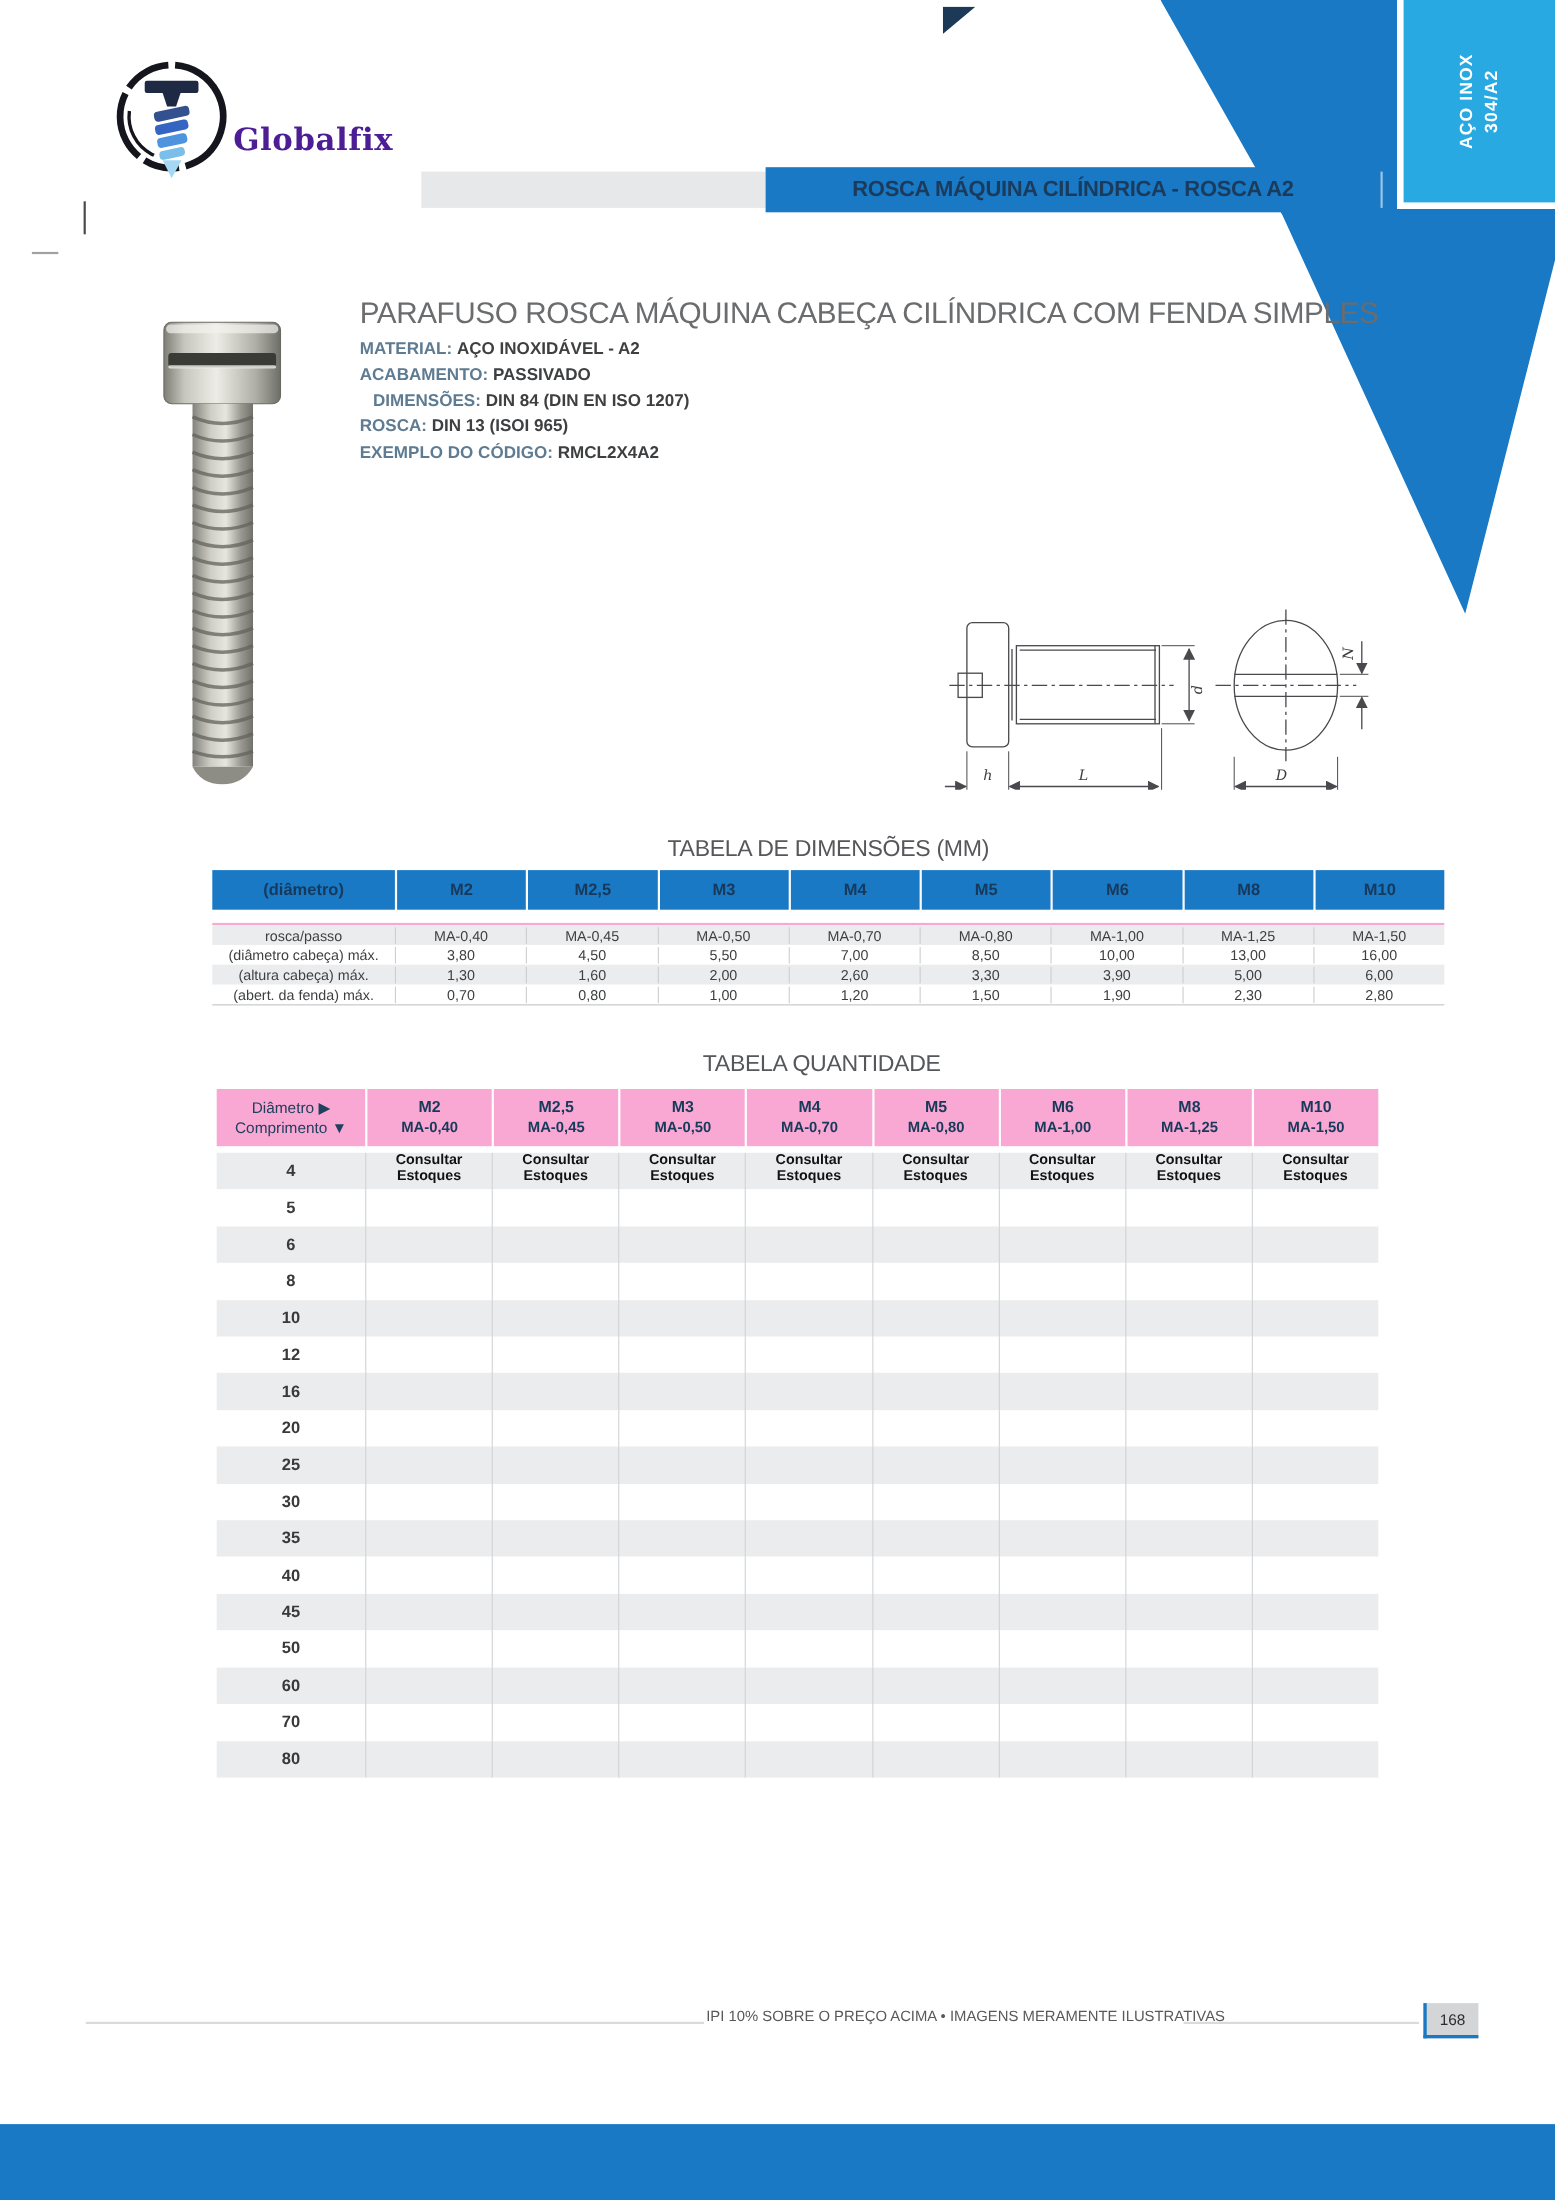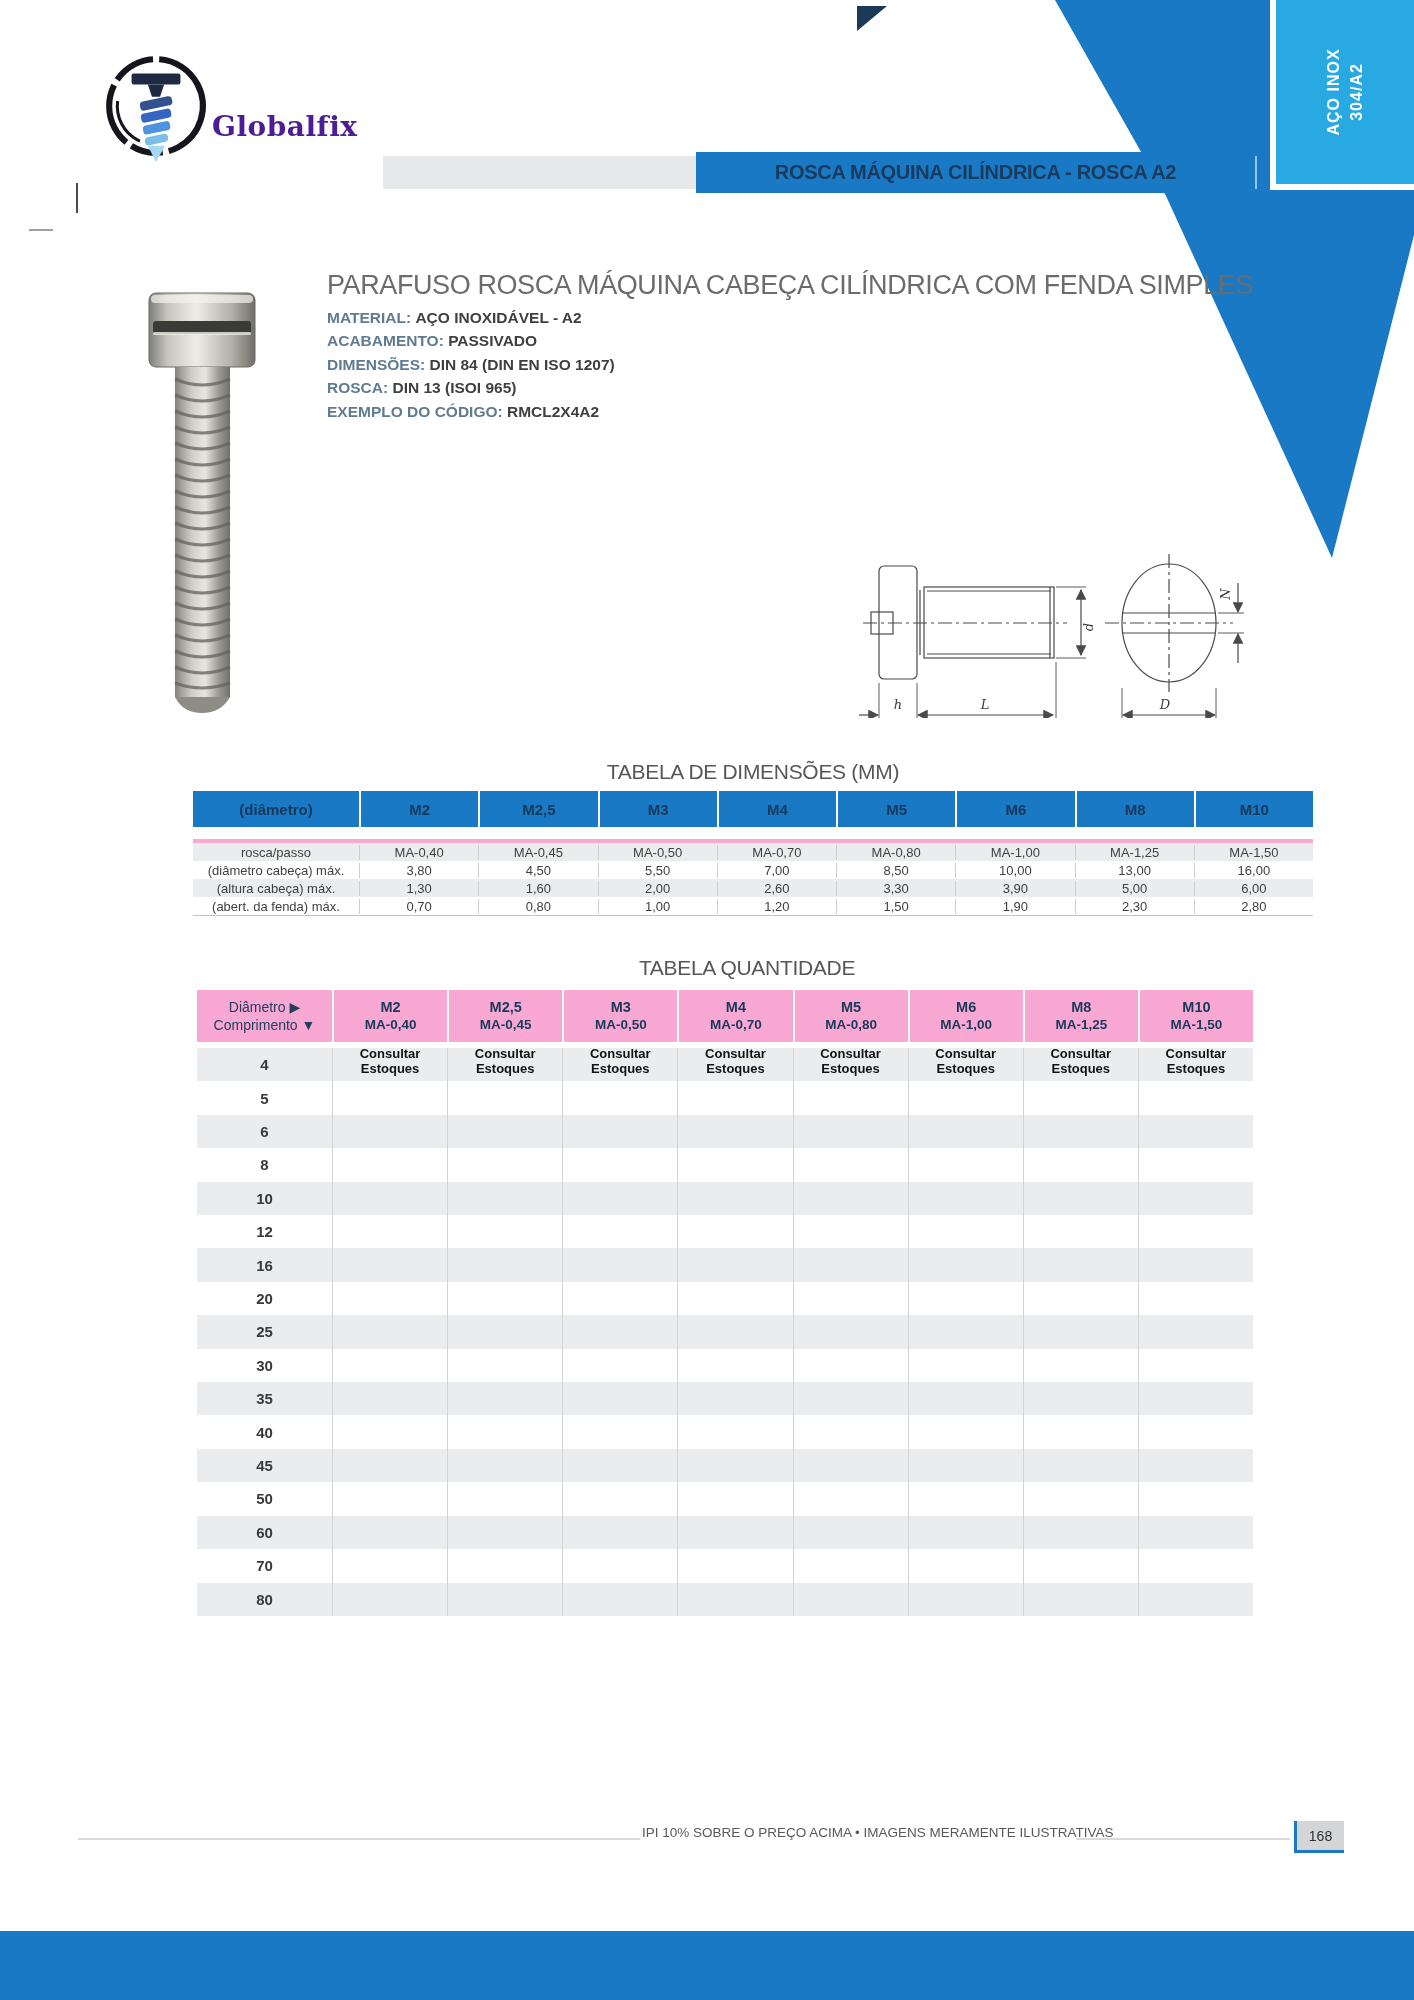--- a/index.html
+++ b/index.html
@@ -43,21 +43,21 @@
   .tbl-title{position:absolute;text-align:center;font-size:21px;font-weight:normal;color:#56575a;letter-spacing:-.3px}
   #dimTitle{left:193px;top:760px;width:1120px}
   #qtyTitle{left:197px;top:956px;width:1100px}
 
   .dim-table{position:absolute;left:193px;top:791px;width:1120px}
   .dh{display:flex;gap:2px;height:36px}
   .dh-cell{flex:1;background:#1979C5;display:flex;align-items:center;justify-content:center;
         font-weight:bold;font-size:15px;color:#16395c}
   .dh-cell.first{flex:0 0 166px}
   .d-gap{height:12px}
-  .d-body{border-top:4px solid #f9a8d4;border-bottom:1px solid #c2c3c5}
+  .d-body{border-top:2px solid #f9a8d4;border-bottom:1px solid #c2c3c5}
   .d-row{display:flex;height:18px;align-items:center;font-size:13px;color:#3e3f41}
   .d-row.odd{background:#ebeced}
   .d-lab{flex:0 0 166px;text-align:center}
   .d-val{flex:1;text-align:center;border-left:1px solid #cdced0}
 
   .qty-table{position:absolute;left:197px;top:990px;width:1056px}
   .qh{display:flex;gap:2px;height:52px}
   .qh-cell{flex:1;background:#f9a8d4;display:flex;flex-direction:column;align-items:center;justify-content:center;
         line-height:17px;color:#17395a;font-weight:bold}
   .qh-size{font-size:14.5px}.qh-pitch{font-size:13.5px}
@@ -157,21 +157,21 @@
           <path d="M40,400 q27,10 55,0"></path>
       </g>
       <path d="M40,414 q8,16 27,16 q19,0 28,-16 z" fill="#8d8d85"></path>
     </svg>
   </div>
 
   <div class="prod-title">PARAFUSO ROSCA MÁQUINA CABEÇA CILÍNDRICA COM FENDA SIMPLES</div>
   <div class="specs">
       <div class="spec-line"><div class="spec-label" style="display: inline;">MATERIAL: </div><div class="spec-value" style="display: inline;">AÇO INOXIDÁVEL - A2</div></div>
       <div class="spec-line"><div class="spec-label" style="display: inline;">ACABAMENTO: </div><div class="spec-value" style="display: inline;">PASSIVADO</div></div>
-      <div class="spec-line"><div class="spec-label" style="display: inline;">DIMENSÕES: </div><div class="spec-value" style="display: inline;">DIN 84 (DIN EN ISO 1207)</div></div>
+      <div class="spec-line"><div class="spec-label" style="display: inline; margin-left: 12px;">DIMENSÕES: </div><div class="spec-value" style="display: inline;">DIN 84 (DIN EN ISO 1207)</div></div>
       <div class="spec-line"><div class="spec-label" style="display: inline;">ROSCA: </div><div class="spec-value" style="display: inline;">DIN 13 (ISOI 965)</div></div>
       <div class="spec-line"><div class="spec-label" style="display: inline;">EXEMPLO DO CÓDIGO: </div><div class="spec-value" style="display: inline;">RMCL2X4A2</div></div>
     </div>
 
   <div class="tech">
     <svg viewBox="0 0 640 180" width="640" height="180">
       <defs>
         <marker id="ar" viewBox="0 0 10 10" refX="9" refY="5" markerWidth="9" markerHeight="9" orient="auto-start-reverse">
           <path d="M0,0 L10,5 L0,10 z" fill="#4a4a4e"></path>
         </marker>

